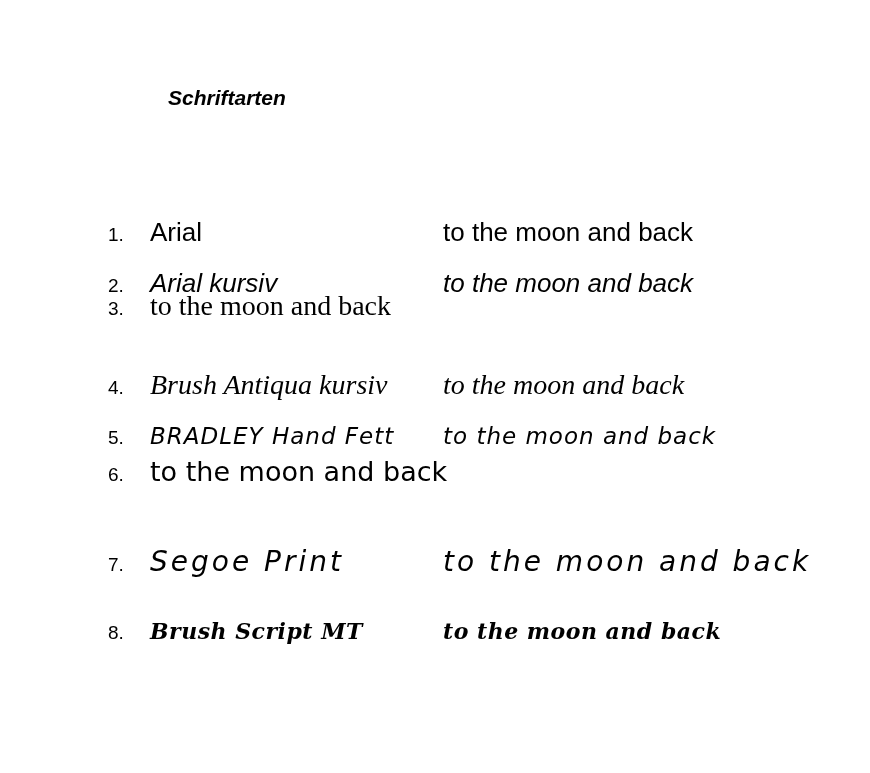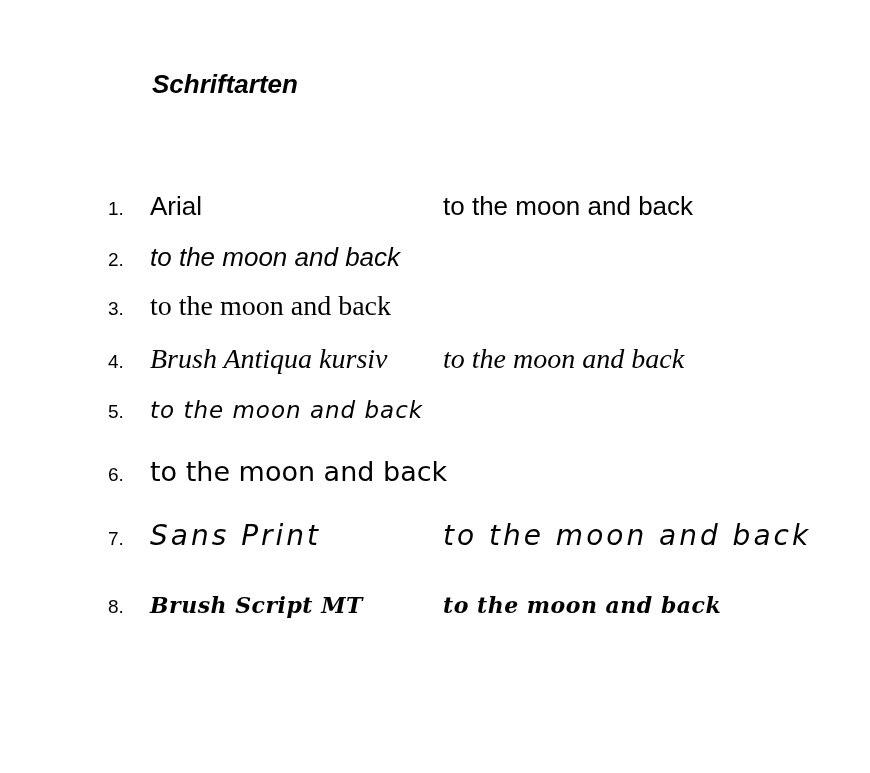--- a/index.html
+++ b/index.html
@@ -17,23 +17,23 @@
   .page {
     position: relative;
     width: 870px;
     height: 773px;
     background: #ffffff;
   }
   .doc-title {
     position: absolute;
     left: 152px;
     top: 70px;
-    margin: 0;
+    margin: 16px;
     font-family: "Liberation Sans", sans-serif;
-    font-size: 26px;
+    font-size: 21px;
     font-weight: bold;
     font-style: italic;
     line-height: 1.1;
     white-space: nowrap;
   }
   .row {
     position: absolute;
     left: 108px;
     right: 0;
     display: flex;
@@ -45,20 +45,21 @@
     font-style: normal;
     font-weight: normal;
     font-size: 19px;
     letter-spacing: 0;
     width: 42px;
     flex: 0 0 42px;
   }
   .name {
     width: 293px;
     flex: 0 0 293px;
+    margin-top: 26px;
   }
   .sample {
     flex: 0 0 auto;
     text-align: right;
   }
 
   
   .f-arial      { font-family: "Liberation Sans", sans-serif; font-size: 26px; }
   .f-arial-it   { font-family: "Liberation Sans", sans-serif; font-size: 26px; font-style: italic; }
   .f-serif      { font-family: "Liberation Serif", serif;     font-size: 28px; }
@@ -85,47 +86,49 @@
   <h1 class="doc-title">Schriftarten</h1>
 
   <div class="row row-1 f-arial">
     <span class="num">1.</span>
     <span class="name">Arial</span>
     <span class="sample">to the moon and back</span>
   </div>
 
   <div class="row row-2 f-arial-it">
     <span class="num">2.</span>
+    <span class="name">Arial kursiv</span>
     <span class="sample">to the moon and back</span>
   </div>
 
   <div class="row row-3 f-serif">
     <span class="num">3.</span>
     <span class="sample">to the moon and back</span>
   </div>
 
   <div class="row row-4 f-serif-it">
     <span class="num">4.</span>
     <span class="name">Brush Antiqua kursiv</span>
     <span class="sample">to the moon and back</span>
   </div>
 
   <div class="row row-5 f-bradley">
     <span class="num">5.</span>
+    <span class="name">BRADLEY Hand Fett</span>
     <span class="sample">to the moon and back</span>
   </div>
 
   <div class="row row-6 f-comic">
     <span class="num">6.</span>
     <span class="sample">to the moon and back</span>
   </div>
 
   <div class="row row-7 f-segoe">
     <span class="num">7.</span>
-    <span class="name">Sans Print</span>
+    <span class="name">Segoe Print</span>
     <span class="sample">to the moon and back</span>
   </div>
 
   <div class="row row-8 f-brush">
     <span class="num">8.</span>
     <span class="name">Brush Script MT</span>
     <span class="sample">to the moon and back</span>
   </div>
 
 </div>

